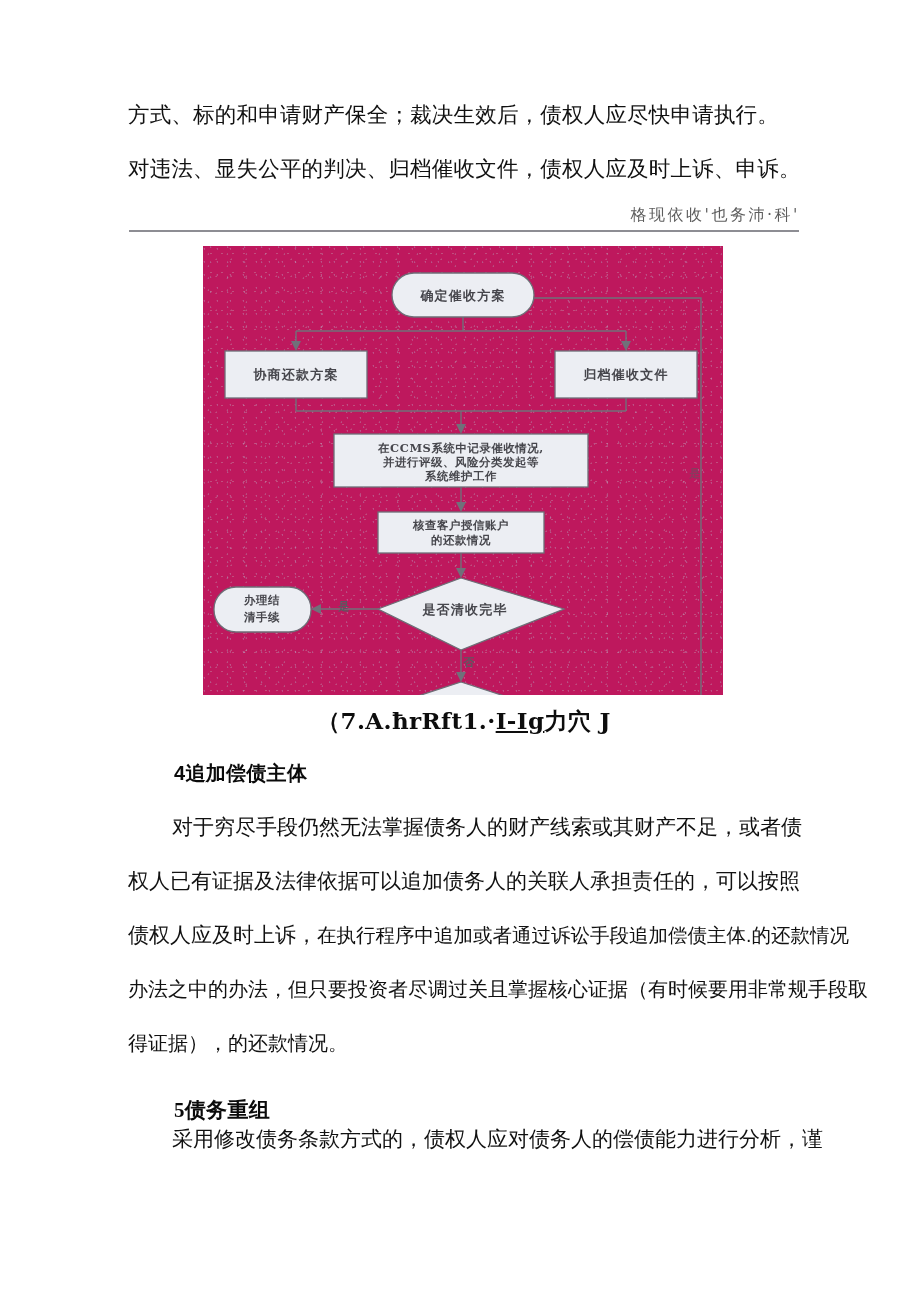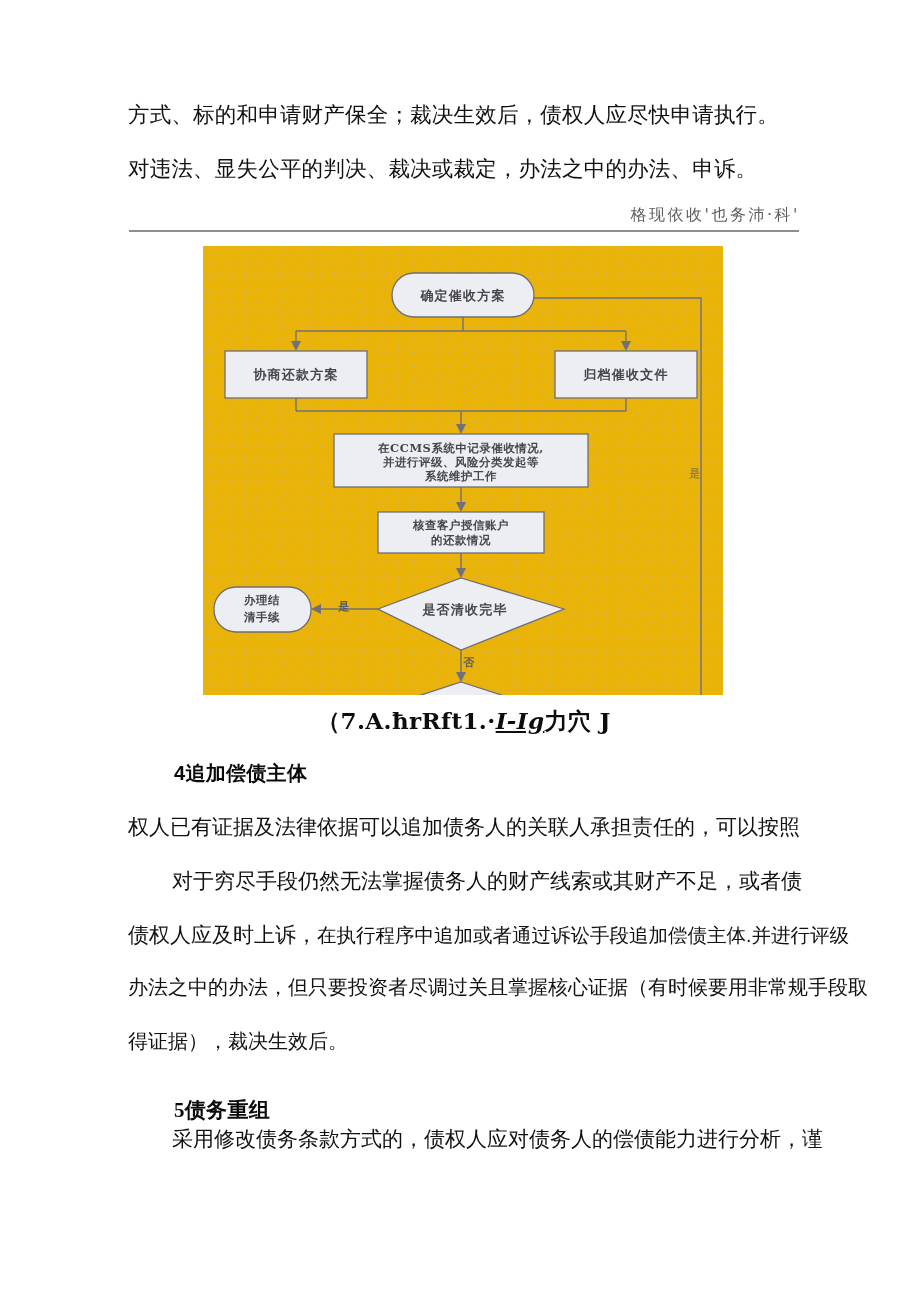--- a/index.html
+++ b/index.html
@@ -59,21 +59,21 @@
     background: #8d8d93;
   }
 
   
   .figure {
     position: absolute;
     left: 203px;
     top: 246px;
     width: 520px;
     height: 449px;
-    background: #eab308;
+    background: #be185d;
     overflow: hidden;
   }
   .figure .speckle {
     position: absolute;
     inset: 0;
     background-image:
       radial-gradient(circle at 10% 22%, rgba(190,170,200,.40) 0.6px, transparent 1px),
       radial-gradient(circle at 45% 8%,  rgba(170,185,205,.38) 0.6px, transparent 1px),
       radial-gradient(circle at 72% 40%, rgba(200,175,185,.36) 0.6px, transparent 1px),
       radial-gradient(circle at 28% 68%, rgba(175,190,200,.34) 0.6px, transparent 1px),
@@ -111,21 +111,21 @@
     left: 128px;
     top: 706px;
     width: 672px;
     text-align: center;
     font-family: "DejaVu Serif", serif;
     font-weight: 700;
     font-size: 23px;
     color: #0d0d0d;
     letter-spacing: .4px;
   }
-  .fig-caption .ul { text-decoration: underline; font-style: italic; }
+  .fig-caption .ul { text-decoration: underline; }
 
   
   .heading-sans {
     position: absolute;
     left: 174px;
     font-family: "Liberation Sans", "DejaVu Sans", sans-serif;
     font-weight: 700;
     font-size: 20px;
     color: #0a0a0a;
     letter-spacing: .3px;
@@ -143,38 +143,38 @@
 
   
   .para-block { position: absolute; left: 128px; width: 676px; }
   .pline {
     font-size: 21px;
     line-height: 54px;
     white-space: nowrap;
     color: #111;
   }
   .pline.sans {
-    font-family: Liberation Mono, monospace;
+    font-family: Liberation Serif, serif;
     font-size: 20px;
   }
   .pline .b { font-weight: 400; }
   .pline .ind { display: inline-block; width: 44px; }
   .pline .sansrun {
     font-family: "Liberation Sans", "DejaVu Sans", sans-serif;
     font-size: 19.5px;
   }
 </style>
 </head>
 <body>
 
 <div class="page">
 
   <div class="top-block">
     <div class="body-line">方式、标的和申请财产保全；裁决生效后，债权人应尽快申请执行。</div>
-    <div class="body-line">对违法、显失公平的判决、裁决或裁定，办法之中的办法、申诉。</div>
+    <div class="body-line">对违法、显失公平的判决、归档催收文件，债权人应及时上诉、申诉。</div>
   </div>
 
   <div class="artifact-caption">格现依收'也务沛·科'</div>
   <div class="hrule"></div>
 
   <div class="figure">
     <div class="speckle"></div>
 
     <svg class="fsvg" viewBox="0 0 520 449">
 
@@ -260,25 +260,25 @@
       <text class="nodetext n-edge" x="266" y="417">否</text>
       <text class="nodetext n-edge" x="492" y="228" opacity="0.55">是</text>
     </svg>
   </div>
 
   <div class="fig-caption"><span>（7.A.ħrRft1.·</span><span class="ul">I-Ig</span><span>力穴 J</span></div>
 
   <div class="heading-sans" style="top:760px">4追加偿债主体</div>
 
   <div class="para-block" style="top:800px">
+    <div class="pline"><span class="ind"></span><span>对于穷尽手段仍然无法掌握债务人的财产线索或其财产不足，或者债</span></div>
     <div class="pline"><span>权人已有证据及法律依据可以追加债务人的关联人承担责任的，可以按照</span></div>
-    <div class="pline"><span class="ind"></span><span>对于穷尽手段仍然无法掌握债务人的财产线索或其财产不足，或者债</span></div>
-    <div class="pline"><span>债权人应及时上诉，</span><span class="sansrun">在执行程序中追加或者通过诉讼手段追加偿债主体.并进行评级</span></div>
+    <div class="pline"><span>债权人应及时上诉，</span><span class="sansrun">在执行程序中追加或者通过诉讼手段追加偿债主体.的还款情况</span></div>
     <div class="pline sans"><span>办法之中的办法，但只要投资者尽调过关且掌握核心证据（有时候要用非常规手段取</span></div>
-    <div class="pline sans"><span>得证据），裁决生效后。</span></div>
+    <div class="pline sans"><span>得证据），的还款情况。</span></div>
   </div>
 
   <div class="heading-serif" style="top:1068px">5债务重组</div>
 
   <div class="para-block" style="top:1112px">
     <div class="pline"><span class="ind"></span><span>采用</span><span class="b">修改债务条款</span><span>方式的，债权人应对债务人的偿债能力进行分析，谨</span></div>
   </div>
 
 </div>
 

